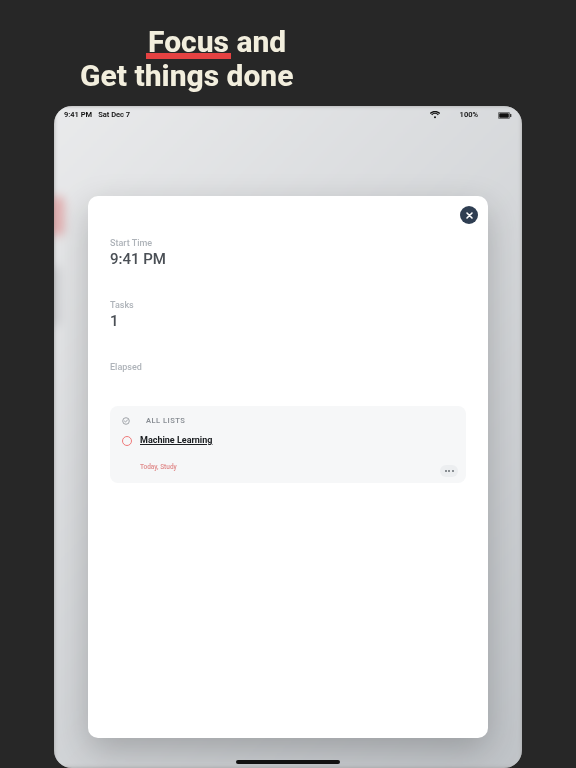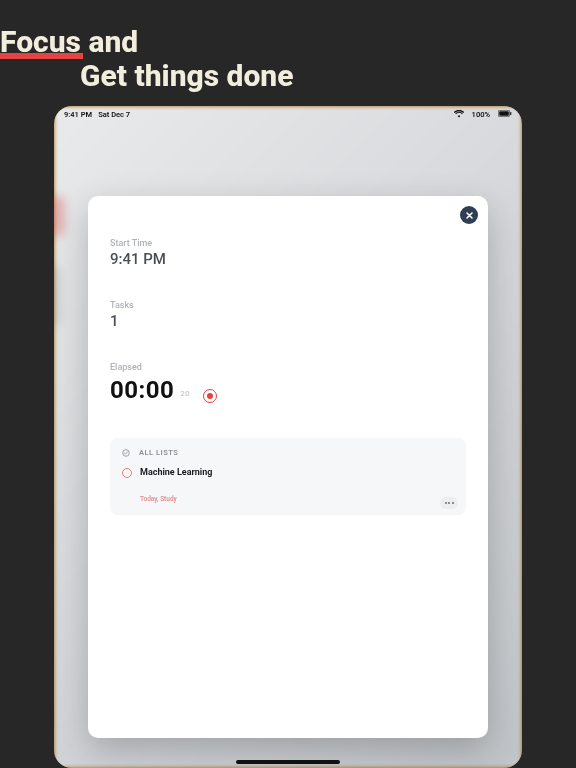--- a/index.html
+++ b/index.html
@@ -16,20 +16,21 @@
     position: absolute;
     top: 26px;
     left: 0;
     right: 0;
     color: #f2eedd;
     font-weight: 800;
     line-height: 1.05;
   }
   .headline .line1 {
     font-size: 30px;
+    padding-left: 148px;
   }
   .headline .focus-wrap {
     display: inline-block;
     position: relative;
   }
   .headline .focus-wrap::after {
     content: "";
     position: absolute;
     left: -2px;
     right: -2px;
@@ -45,21 +46,21 @@
     margin-top: 2px;
   }
 
   
   .device {
     position: absolute;
     left: 54px;
     top: 106px;
     width: 468px;
     height: 662px;
-    background: #a16207;
+    background: #a3a3a3;
     border-radius: 18px;
     overflow: hidden;
   }
   .device-bg {
     position: absolute;
     inset: 0;
     background:
       linear-gradient(135deg, rgba(255,255,255,0.55), rgba(180,185,190,0.55)),
       linear-gradient(#cfd1d4,#cfd1d4);
     filter: blur(2px);
@@ -93,21 +94,21 @@
     display: flex;
     align-items: center;
     justify-content: space-between;
     padding: 0 10px;
     font-size: 7.5px;
     font-weight: 600;
     color: #111;
     z-index: 5;
   }
   .status-left { display: flex; gap: 6px; align-items: center; }
-  .status-right { display: flex; gap: 8px; align-items: flex-start; }
+  .status-right { display: flex; gap: 20px; align-items: flex-end; }
   .wifi-icon svg, .battery-icon svg { display: block; }
 
   
   .home-indicator {
     position: absolute;
     bottom: 4px;
     left: 50%;
     transform: translateX(-50%);
     width: 104px;
     height: 4px;
@@ -201,21 +202,21 @@
   .list-card {
     margin-top: 34px;
     background: #f6f7f8;
     border-radius: 8px;
     padding: 10px 12px 12px 12px;
     position: relative;
   }
   .list-header {
     display: flex;
     align-items: center;
-    gap: 9px;
+    gap: 16px;
     color: #8a8f95;
     font-size: 7.5px;
     font-weight: 600;
     letter-spacing: 0.5px;
   }
   .list-header .check-icon {
     width: 8px; height: 8px;
     display:inline-flex; align-items:center; justify-content:center;
   }
   .task-row {
@@ -229,20 +230,21 @@
     border: 1.5px solid #f07a7a;
     border-radius: 50%;
     margin-top: 1px;
     cursor: pointer;
     flex-shrink: 0;
   }
   .task-title {
     font-size: 9px;
     font-weight: 700;
     color: #1a1d20;
+    text-decoration: underline;
   }
   .task-meta {
     font-size: 6.5px;
     color: #e08a8a;
     margin-top: 18px;
     font-weight: 500;
   }
   .more-btn {
     position: absolute;
     right: 8px;
@@ -312,29 +314,20 @@
       </span>
     </div>
 
     <div class="section-label first">Start Time</div>
     <div class="section-value">9:41 PM</div>
 
     <div class="section-label">Tasks</div>
     <div class="section-value">1</div>
 
     <div class="section-label">Elapsed</div>
-    <div class="elapsed-row">
-      <span class="elapsed-main">00:00</span>
-      <span class="elapsed-sub">20</span>
-      <span class="record-btn">
-        <span class="outer">
-            <span class="inner"></span>
-          </span>
-      </span>
-    </div>
 
     <div class="list-card">
       <div class="list-header">
         <span class="check-icon">
           <svg width="8" height="8" viewBox="0 0 8 8">
               <circle cx="4" cy="4" r="3.3" fill="none" stroke="#8a8f95" stroke-width="0.8"></circle>
               <path d="M2.4 4l1.1 1.1 2.1-2.3" fill="none" stroke="#8a8f95" stroke-width="0.8" stroke-linecap="round"></path>
             </svg>
         </span>
         <span>ALL LISTS</span>

